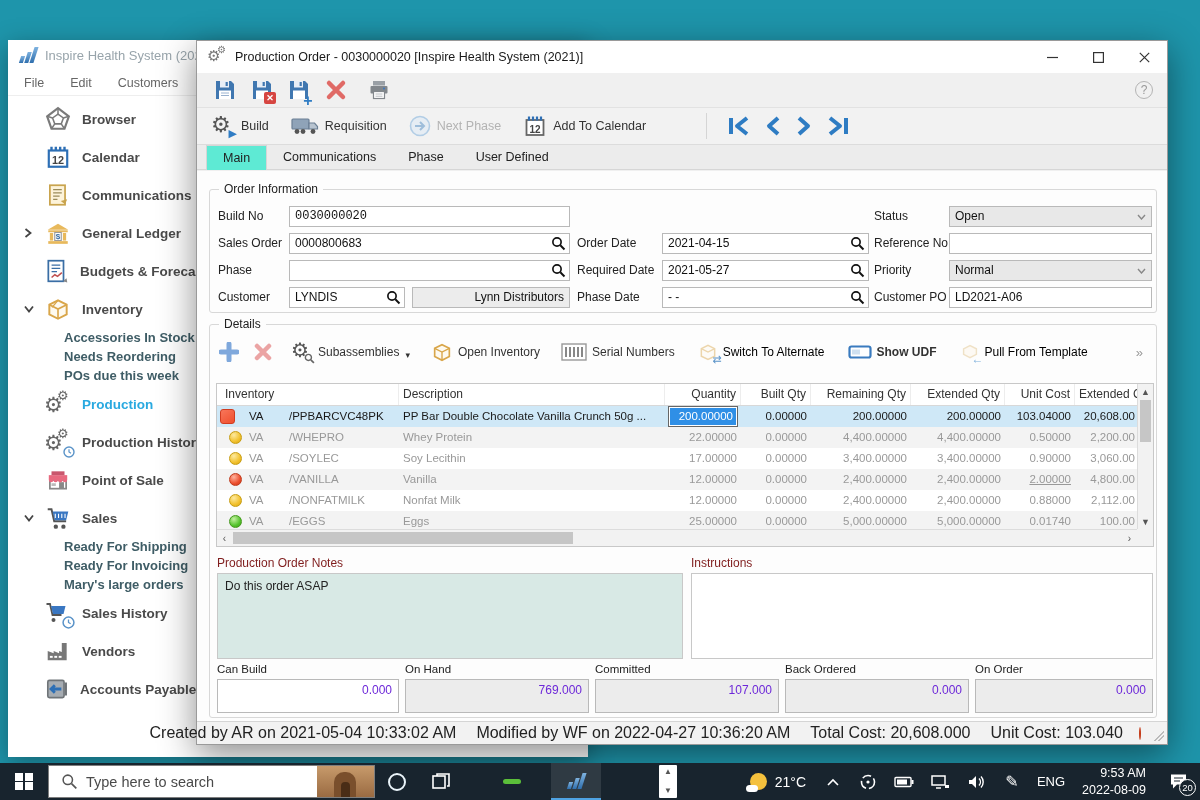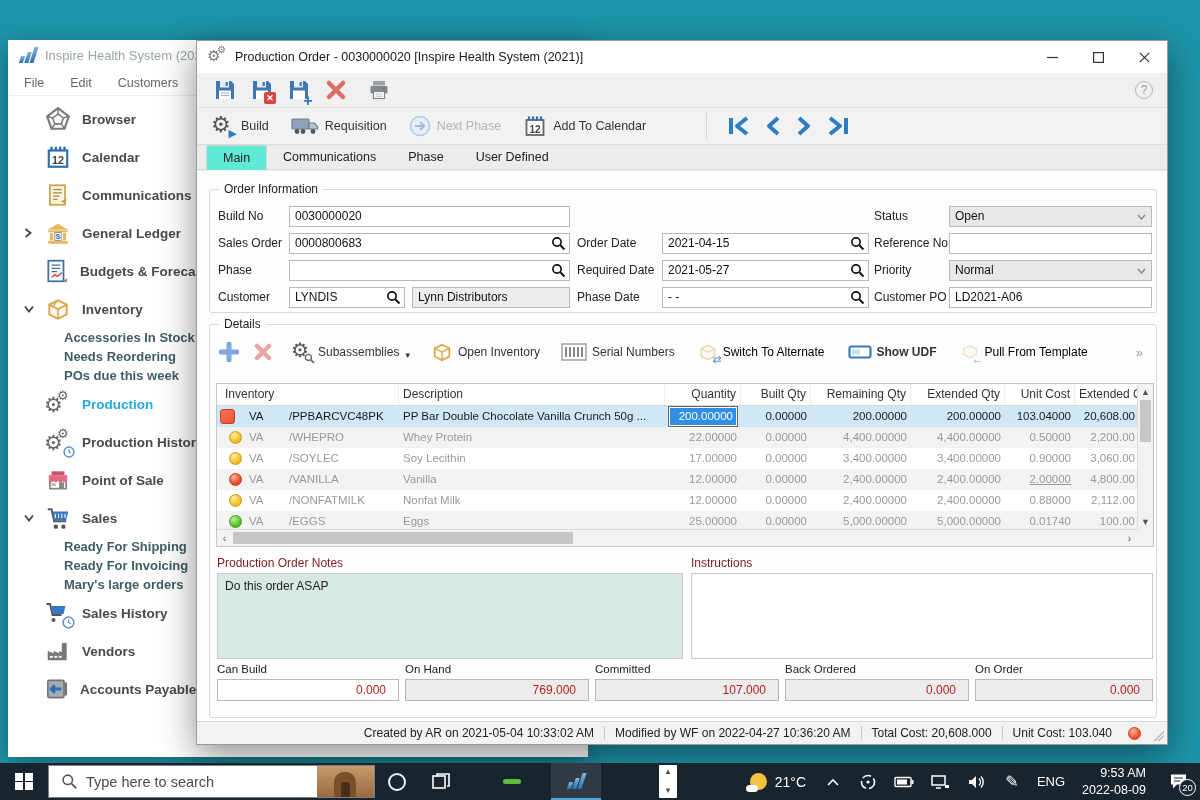--- a/index.html
+++ b/index.html
@@ -47,21 +47,21 @@
   .nav-group { display:flex; align-items:center; gap:13px; margin-left:6px; }
   .tabbar { height:25px; background:#ececec; display:flex; align-items:flex-end; padding-left:9px; border-bottom:1px solid #d6d6d6; position:relative; }
   .tab { font-size:12.5px; color:#222; padding:4px 16px 5px; }
   .tab.active { background:#5eead4; border:1px solid #d6d6d6; border-bottom:none; position:relative; top:1px; padding-top:5px; }
   .dlg-content { position:absolute; left:0; top:130px; right:0; bottom:23px; background:#fdfdfd; }
   .groupbox { position:absolute; border:1px solid #d8d8d8; border-radius:3px; }
   .group-label { position:absolute; top:-8px; left:9px; background:#fdfdfd; padding:0 5px; font-size:12px; color:#222; }
   .fld-label { position:absolute; font-size:12px; color:#222; line-height:21px; white-space:nowrap; }
   .fld { position:absolute; height:21px; border:1px solid #b9b9b9; background:#fff; font-size:12px; color:#111;
     line-height:19px; padding:0 5px; white-space:nowrap; overflow:hidden; }
-  .fld.readonly { background:#ececec; }
+  .fld.readonly { background:#ececec;text-align:right; }
   .fld.dropdown { background:#e8e8e8; }
   .fld .mag { position:absolute; right:3px; top:2px; }
   .fld .ddchev { position:absolute; right:5px; top:7px; }
 
   
   .det-toolbar { position:absolute; left:10px; right:10px; display:flex; align-items:center; gap:9px; }
   .det-btn { display:flex; align-items:center; gap:5px; }
   .det-label { font-size:12px; color:#333; white-space:nowrap; }
   .det-btn.disabled .det-label { color:#000000; }
   .det-btn.disabled svg { opacity:.45; }
@@ -101,29 +101,29 @@
   .corner { position:absolute; right:0; bottom:0; width:16px; height:17px; background:#f2f2f2; }
 
   
   .notes-label { position:absolute; font-size:12px; color:#7f1d1d; }
   .notes-box { position:absolute; border:1px solid #c8c8c8; font-size:12px; color:#222; padding:5px 7px; }
   .notes-teal { background:#d8e9e5; }
   .notes-white { background:#fff; }
 
   
   .sum-label { position:absolute; font-size:11.5px; color:#222; }
-  .sum-fld { position:absolute; height:22px; border:1px solid #b9b9b9; font-size:12px; color:#b91c1c;
-    text-align:right; line-height:20px; padding:0 12px; }
+  .sum-fld { position:absolute; height:34px; border:1px solid #b9b9b9; font-size:12px; color:#6d28d9;
+    text-align:right; line-height:20px; padding:0 6px; }
   .sum-ro { background:#ececec; }
   .sum-w { background:#fff; }
 
   
   .dlg-statusbar { position:absolute; left:0; right:0; bottom:0; height:23px; background:#f2f2f2; border-top:1px solid #d5d5d5;
     display:flex; align-items:center; justify-content:flex-end; padding-right:26px; gap:0; }
-  .sb-item { font-size:12px; color:#222; padding:0 10px; white-space:nowrap; }
+  .sb-item { font-size:16px; color:#222; padding:0 10px; white-space:nowrap; }
   .sb-sep { width:1px; height:14px; background:#c9c9c9; }
   .sb-dot { width:13px; height:13px; border-radius:50%; margin-left:6px;
     background:radial-gradient(circle at 35% 28%, #ffb39e, #f05a30 60%, #d2401c); border:1px solid #c43c1a; }
   .grip { position:absolute; right:3px; bottom:3px; width:10px; height:10px;
     background:linear-gradient(135deg, transparent 50%, #bbb 50%, #bbb 58%, transparent 58%, transparent 70%, #bbb 70%, #bbb 78%, transparent 78%); }
 
   
   .floppy { position:relative; width:24px; height:24px; }
   .badge-sm { position:absolute; right:-2px; bottom:-2px; width:12px; height:12px; border-radius:2px;
     display:flex; align-items:center; justify-content:center; font-size:9px; font-weight:bold; color:#fff; }
@@ -532,21 +532,21 @@
     <span class="tab">Phase</span>
     <span class="tab">User Defined</span>
   </div>
 
   <div class="dlg-content">
 
     <div class="groupbox" style="left:12px; top:18px; width:948px; height:124px;">
       <span class="group-label">Order Information</span>
 
       <span class="fld-label" style="left:8px; top:16px;">Build No</span>
-      <div class="fld" style="left:79px; top:16px; width:281px;">0030000020</div>
+      <div class="fld" style="left:79px; top:16px; width:281px;font-family:Liberation Mono, monospace;">0030000020</div>
       <span class="fld-label" style="left:664px; top:16px;">Status</span>
       <div class="fld dropdown" style="left:739px; top:16px; width:203px;">
         <span>Open</span>
         <span class="ddchev">
             <svg width="9" height="6" viewBox="0 0 9 6">
               <path d="M1 1 L4.5 5 L8 1" fill="none" stroke="#888" stroke-width="1.4"></path>
             </svg>
           </span>
       </div>
 

